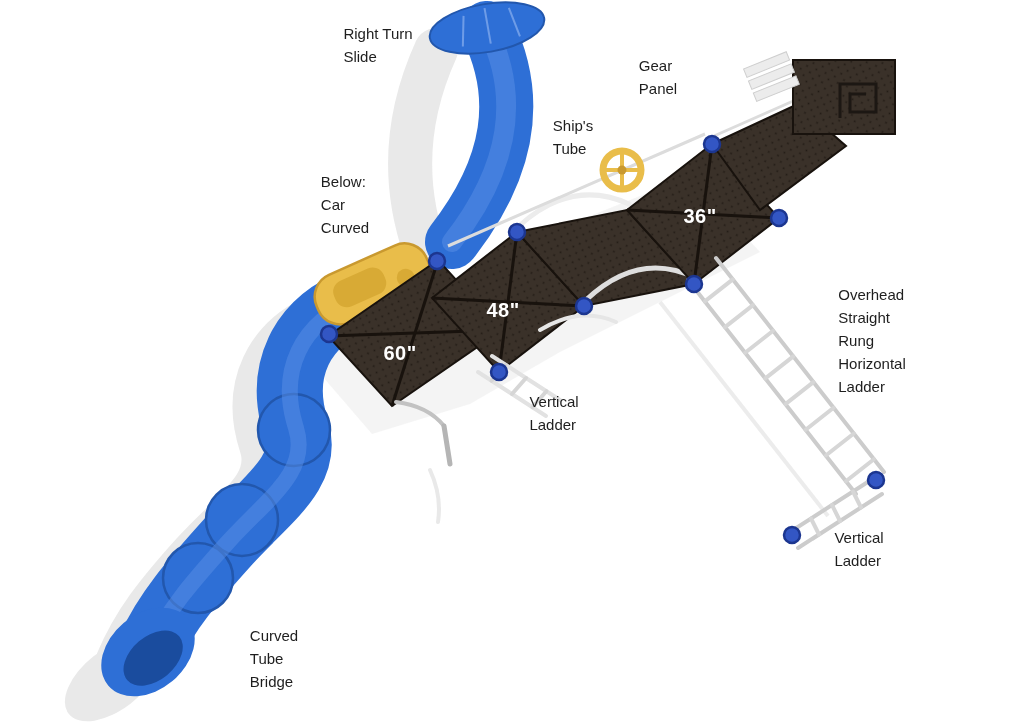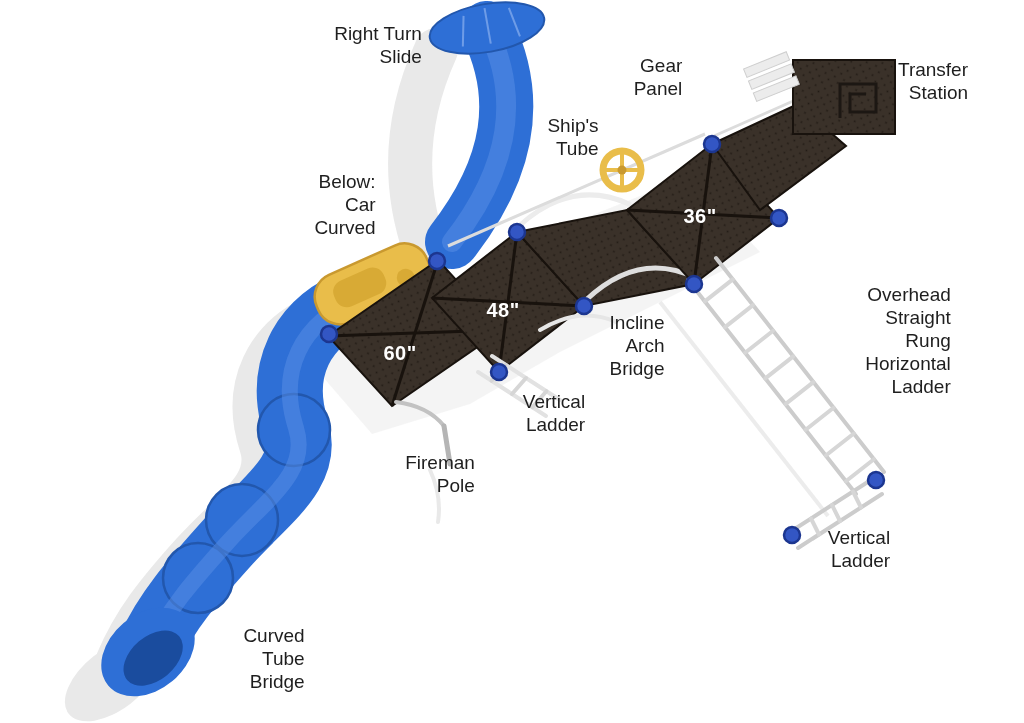--- a/index.html
+++ b/index.html
@@ -1,20 +1,20 @@
 <!DOCTYPE html>
 <html><head>
 <meta charset="utf-8">
 <style>
   html,body{margin:0;padding:0;background:#fff;}
   #stage{position:relative;width:1024px;height:723px;background:#ffffff;overflow:hidden;
          font-family:"Liberation Sans", sans-serif;}
   #scene{position:absolute;left:0;top:0;}
-  .lbl{position:absolute;transform:translateX(-50%);text-align:right;white-space:pre-line;
-       font-size:19px;line-height:23px;color:#1e1e1e;pointer-events:none;}
+  .lbl{position:absolute;transform:translateX(-50%);text-align:left;white-space:pre-line;
+       font-size:15px;line-height:23px;color:#1e1e1e;pointer-events:none;}
   .deck-lbl{position:absolute;transform:translate(-50%,-50%);font-size:20px;font-weight:bold;
        color:#ffffff;letter-spacing:.5px;pointer-events:none;white-space:pre;}
   .dot{fill:#3356c4;stroke:#1c3690;stroke-width:2.5px;}
   .deck{stroke:#18120d;stroke-width:2px;}
   .xline{stroke:#18120d;stroke-width:3px;}
   .rail{stroke:#cccccc;stroke-width:4px;fill:none;stroke-linecap:round;}
   .rail-light{stroke:#e2e2e2;stroke-width:4px;fill:none;stroke-linecap:round;}
   .rung{stroke:#d6d6d6;stroke-width:4px;stroke-linecap:round;}
   .shadow-stroke{stroke:#e2e2e2;fill:none;stroke-linecap:round;}
 </style>
@@ -161,39 +161,32 @@
       <circle class="dot" cx="712" cy="144" r="8"></circle>
       <circle class="dot" cx="876" cy="480" r="8"></circle>
       <circle class="dot" cx="792" cy="535" r="8"></circle>
     </g>
   </svg>
 
   <div class="lbl" style="left:378px;top:22px">Right Turn
 Slide</div>
   <div class="lbl" style="left:658px;top:54px">Gear
 Panel</div>
-  <div class="lbl" style="left:933px;top:58px">Transfer
-Station</div>
   <div class="lbl" style="left:573px;top:114px">Ship's
 Tube</div>
   <div class="lbl" style="left:345px;top:170px">Below:
 Car
 Curved</div>
-  <div class="lbl" style="left:637px;top:311px">Incline
-Arch
-Bridge</div>
-  <div class="lbl" style="left:908px;top:283px">Overhead
+  <div class="lbl" style="left:872px;top:283px">Overhead
 Straight
 Rung
 Horizontal
 Ladder</div>
   <div class="lbl" style="left:554px;top:390px">Vertical
 Ladder</div>
-  <div class="lbl" style="left:440px;top:451px">Fireman
-Pole</div>
   <div class="lbl" style="left:859px;top:526px">Vertical
 Ladder</div>
   <div class="lbl" style="left:274px;top:624px">Curved
 Tube
 Bridge</div>
 
   <div class="deck-lbl" style="left:700px;top:216px">36"</div>
   <div class="deck-lbl" style="left:503px;top:310px">48"</div>
   <div class="deck-lbl" style="left:400px;top:353px">60"</div>
 

